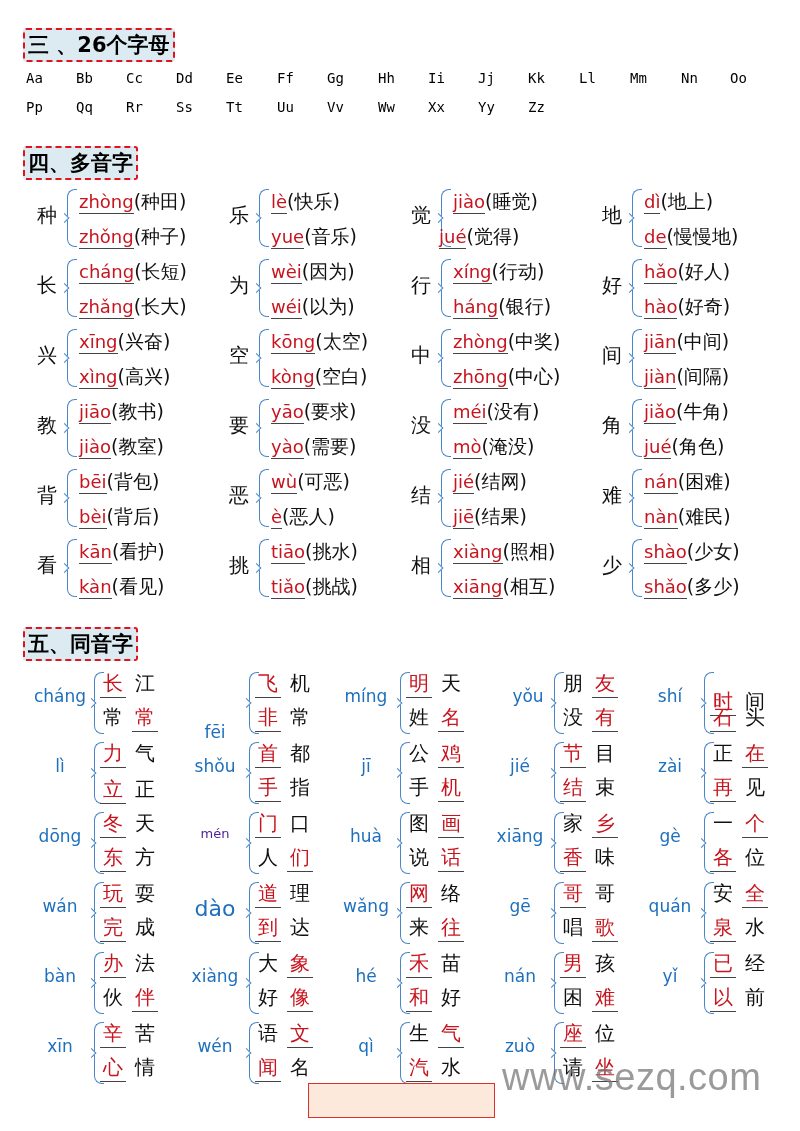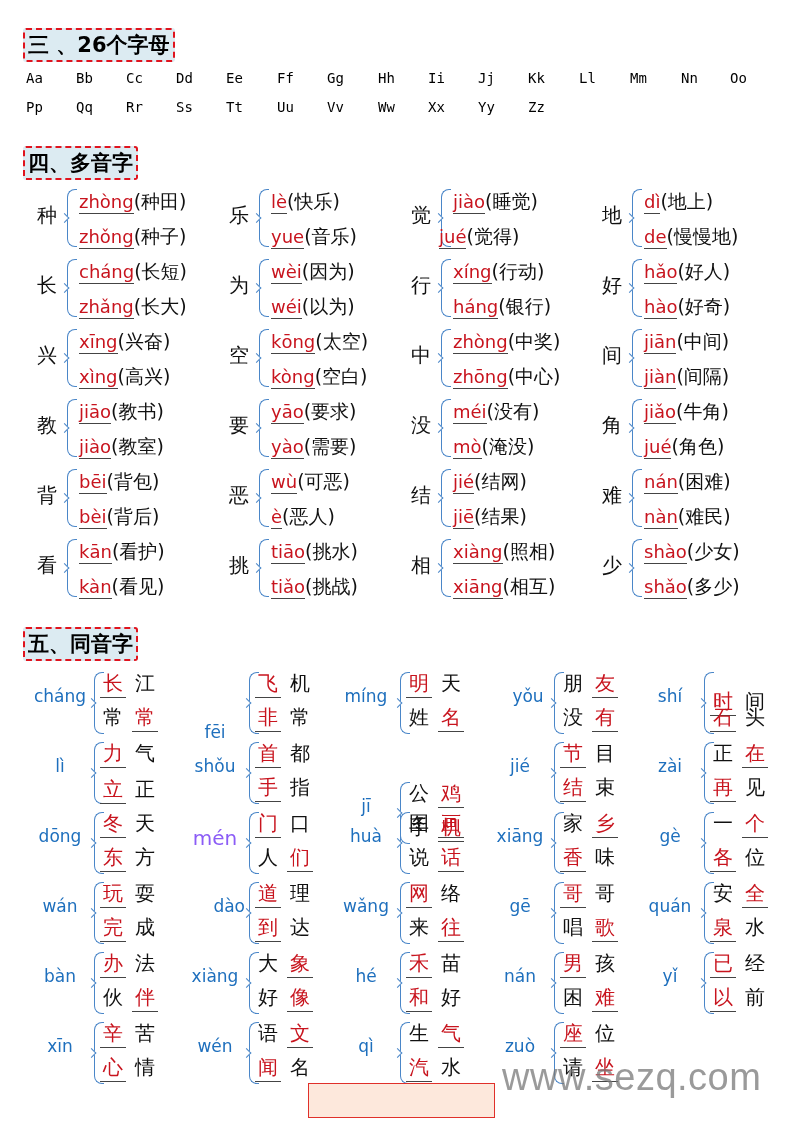--- a/index.html
+++ b/index.html
@@ -274,21 +274,21 @@
       <span class="brace" style="left:64px;top:4px;height:62px;"></span>
       <div class="ty-line" style="top:1px;"><span class="ty-ch red">力</span><span class="ty-ch blk">气</span></div>
       <div class="ty-line" style="top:37px;"><span class="ty-ch red">立</span><span class="ty-ch blk">正</span></div>
     </div>
     <div class="ty-entry" style="left: 185px; top: 738px;">
       <span style="position:absolute;left:0;top:18px;width:60px;text-align:center;color:#1e6fbd;font-size:17px;white-space:nowrap;">shǒu</span>
       <span class="brace" style="left:64px;top:4px;height:62px;"></span>
       <div class="ty-line" style="top:1px;"><span class="ty-ch red">首</span><span class="ty-ch blk">都</span></div>
       <div class="ty-line" style="top:35px;"><span class="ty-ch red">手</span><span class="ty-ch blk">指</span></div>
     </div>
-    <div class="ty-entry" style="left: 336px; top: 778px;">
+    <div class="ty-entry" style="left: 336px; top: 738px;">
       <span style="position:absolute;left:0;top:18px;width:60px;text-align:center;color:#1e6fbd;font-size:17px;white-space:nowrap;">jī</span>
       <span class="brace" style="left:64px;top:4px;height:62px;"></span>
       <div class="ty-line" style="top:1px;"><span class="ty-ch blk">公</span><span class="ty-ch red">鸡</span></div>
       <div class="ty-line" style="top:35px;"><span class="ty-ch blk">手</span><span class="ty-ch red">机</span></div>
     </div>
     <div class="ty-entry" style="left: 490px; top: 738px;">
       <span style="position:absolute;left:0;top:18px;width:60px;text-align:center;color:#1e6fbd;font-size:17px;white-space:nowrap;">jié</span>
       <span class="brace" style="left:64px;top:4px;height:62px;"></span>
       <div class="ty-line" style="top:1px;"><span class="ty-ch red">节</span><span class="ty-ch blk">目</span></div>
       <div class="ty-line" style="top:35px;"><span class="ty-ch red">结</span><span class="ty-ch blk">束</span></div>
@@ -299,21 +299,21 @@
       <div class="ty-line" style="top:1px;"><span class="ty-ch blk">正</span><span class="ty-ch red">在</span></div>
       <div class="ty-line" style="top:35px;"><span class="ty-ch red">再</span><span class="ty-ch blk">见</span></div>
     </div>
     <div class="ty-entry" style="left: 30px; top: 808px;">
       <span style="position:absolute;left:0;top:18px;width:60px;text-align:center;color:#1e6fbd;font-size:17px;white-space:nowrap;">dōng</span>
       <span class="brace" style="left:64px;top:4px;height:62px;"></span>
       <div class="ty-line" style="top:1px;"><span class="ty-ch red">冬</span><span class="ty-ch blk">天</span></div>
       <div class="ty-line" style="top:35px;"><span class="ty-ch red">东</span><span class="ty-ch blk">方</span></div>
     </div>
     <div class="ty-entry" style="left: 185px; top: 808px;">
-      <span style="position:absolute;left:0;top:18px;width:60px;text-align:center;color:#8b5cf6;font-size:20px;white-space:nowrap;">mén</span>
+      <span style="position:absolute;left:0;top:18px;width:60px;text-align:center;color:#4c1d95;font-size:13px;white-space:nowrap;">mén</span>
       <span class="brace" style="left:64px;top:4px;height:62px;"></span>
       <div class="ty-line" style="top:1px;"><span class="ty-ch red">门</span><span class="ty-ch blk">口</span></div>
       <div class="ty-line" style="top:35px;"><span class="ty-ch blk">人</span><span class="ty-ch red">们</span></div>
     </div>
     <div class="ty-entry" style="left: 336px; top: 808px;">
       <span style="position:absolute;left:0;top:18px;width:60px;text-align:center;color:#1e6fbd;font-size:17px;white-space:nowrap;">huà</span>
       <span class="brace" style="left:64px;top:4px;height:62px;"></span>
       <div class="ty-line" style="top:1px;"><span class="ty-ch blk">图</span><span class="ty-ch red">画</span></div>
       <div class="ty-line" style="top:35px;"><span class="ty-ch blk">说</span><span class="ty-ch red">话</span></div>
     </div>
@@ -329,21 +329,21 @@
       <div class="ty-line" style="top:1px;"><span class="ty-ch blk">一</span><span class="ty-ch red">个</span></div>
       <div class="ty-line" style="top:35px;"><span class="ty-ch red">各</span><span class="ty-ch blk">位</span></div>
     </div>
     <div class="ty-entry" style="left: 30px; top: 878px;">
       <span style="position:absolute;left:0;top:18px;width:60px;text-align:center;color:#1e6fbd;font-size:17px;white-space:nowrap;">wán</span>
       <span class="brace" style="left:64px;top:4px;height:62px;"></span>
       <div class="ty-line" style="top:1px;"><span class="ty-ch red">玩</span><span class="ty-ch blk">耍</span></div>
       <div class="ty-line" style="top:35px;"><span class="ty-ch red">完</span><span class="ty-ch blk">成</span></div>
     </div>
     <div class="ty-entry" style="left: 185px; top: 878px;">
-      <span style="position:absolute;left:0;top:18px;width:60px;text-align:right;color:#1e6fbd;font-size:17px;white-space:nowrap;">dào</span>
+      <span style="position:absolute;left:0;top:18px;width:60px;text-align:center;color:#1e6fbd;font-size:22px;white-space:nowrap;">dào</span>
       <span class="brace" style="left:64px;top:4px;height:62px;"></span>
       <div class="ty-line" style="top:1px;"><span class="ty-ch red">道</span><span class="ty-ch blk">理</span></div>
       <div class="ty-line" style="top:35px;"><span class="ty-ch red">到</span><span class="ty-ch blk">达</span></div>
     </div>
     <div class="ty-entry" style="left: 336px; top: 878px;">
       <span style="position:absolute;left:0;top:18px;width:60px;text-align:center;color:#1e6fbd;font-size:17px;white-space:nowrap;">wǎng</span>
       <span class="brace" style="left:64px;top:4px;height:62px;"></span>
       <div class="ty-line" style="top:1px;"><span class="ty-ch red">网</span><span class="ty-ch blk">络</span></div>
       <div class="ty-line" style="top:35px;"><span class="ty-ch blk">来</span><span class="ty-ch red">往</span></div>
     </div>

